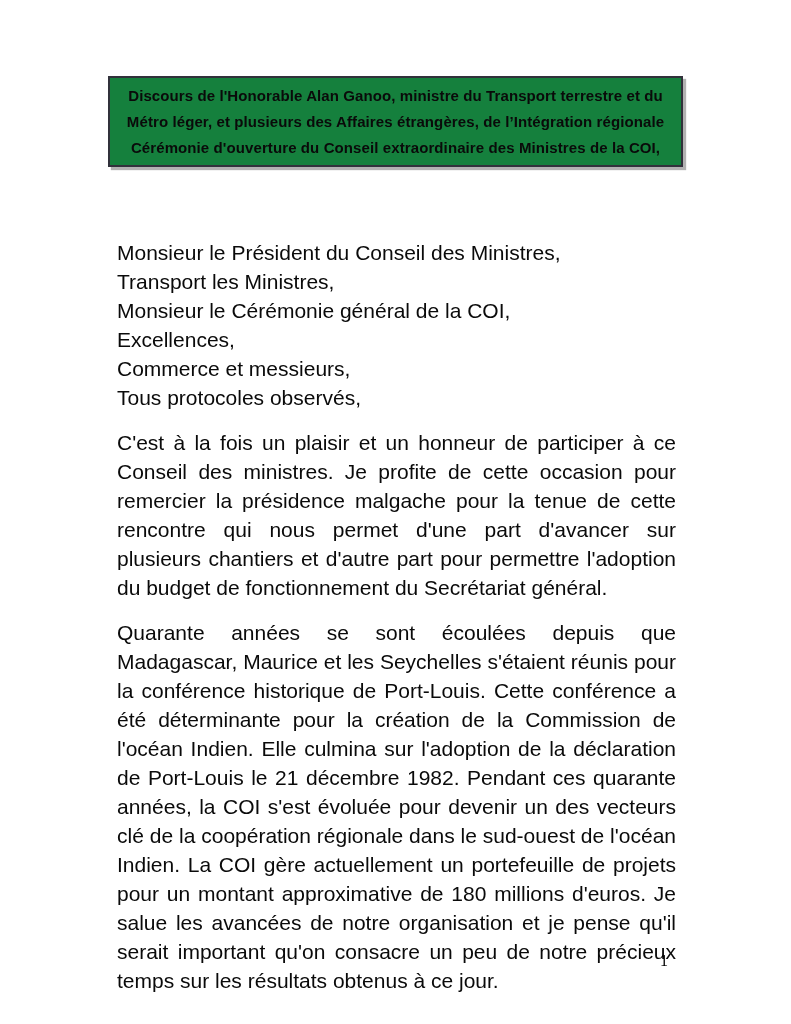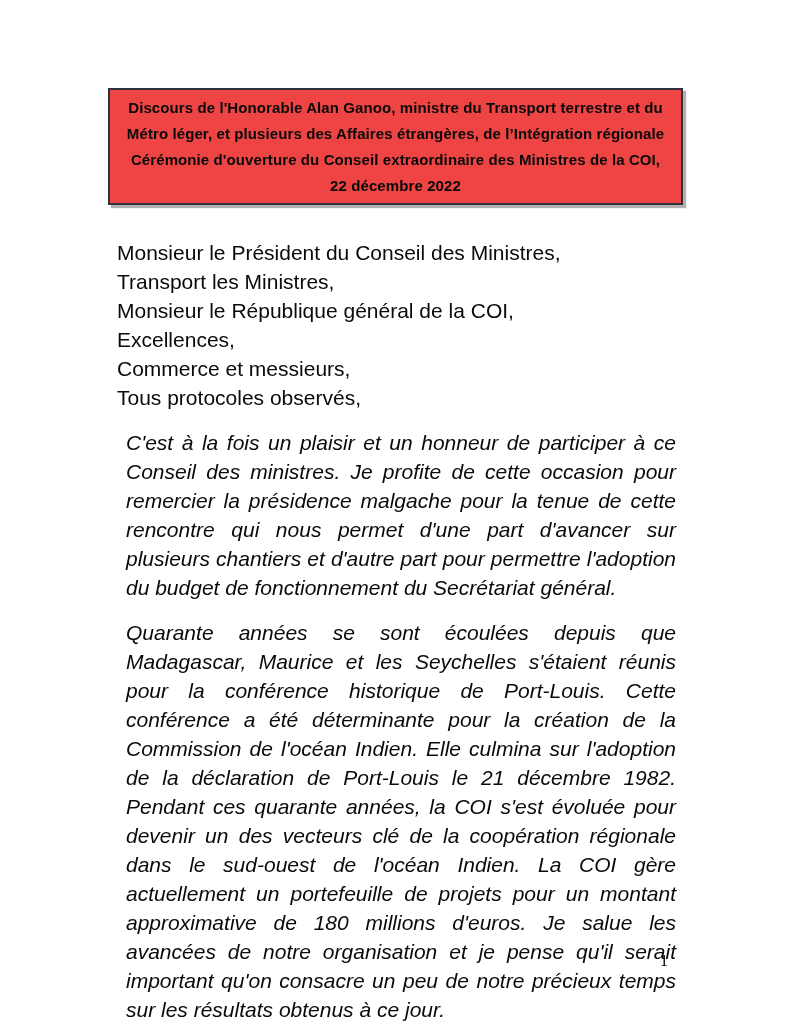--- a/index.html
+++ b/index.html
@@ -11,24 +11,24 @@
     height: 1024px;
     background: #ffffff;
     font-family: "Liberation Sans", sans-serif;
     color: #0a0a0a;
     margin: 0 auto;
     overflow: hidden;
   }
 
   .header-box {
     position: absolute;
-    top: 88px;
+    top: 76px;
     left: 108px;
     width: 559px;
-    background: #ef4444;
+    background: #15803d;
     border: 2px solid #31313b;
     box-shadow: 3px 3px 1px rgba(0,0,0,0.30);
     padding: 5px 6px 4px 6px;
   }
 
   .header-line {
     text-align: center;
     font-weight: bold;
     font-size: 15px;
     line-height: 26px;
@@ -40,52 +40,50 @@
     top: 238px;
     left: 117px;
     width: 559px;
     font-size: 21px;
     line-height: 29px;
   }
 
   .salutation-line { white-space: nowrap; }
 
   .para {
-    margin: 16px 0 0 9px;
+    margin: 16px 0 0 0;
     text-align: justify;
     text-justify: inter-word;
-    font-style: italic;
   }
 
   .page-number {
     position: absolute;
     top: 952px;
     left: 660px;
     font-family: "Liberation Serif", serif;
     font-size: 16px;
     color: #000000;
   }
 </style>
 </head>
 <body>
 
 <div class="page">
 
   <div class="header-box">
     <div class="header-line">Discours de l'Honorable Alan Ganoo, ministre du Transport terrestre et du</div>
     <div class="header-line">Métro léger, et plusieurs des Affaires étrangères, de l’Intégration régionale</div>
     <div class="header-line">Cérémonie d'ouverture du Conseil extraordinaire des Ministres de la COI,</div>
-    <div class="header-line">22 décembre 2022</div>
   </div>
 
   <div class="content">
     <div class="salutations">
       <div class="salutation-line">Monsieur le Président du Conseil des Ministres,</div>
       <div class="salutation-line">Transport les Ministres,</div>
-      <div class="salutation-line">Monsieur le République général de la COI,</div>
+      <div class="salutation-line">Monsieur le Cérémonie général de la COI,</div>
       <div class="salutation-line">Excellences,</div>
       <div class="salutation-line">Commerce et messieurs,</div>
       <div class="salutation-line">Tous protocoles observés,</div>
     </div>
 
     <p class="para">C'est à la fois un plaisir et un honneur de participer à ce Conseil des ministres. Je profite de cette occasion pour remercier la présidence malgache pour la tenue de cette rencontre qui nous permet d'une part d'avancer sur plusieurs chantiers et d'autre part pour permettre l'adoption du budget de fonctionnement du Secrétariat général.</p>
     <p class="para">Quarante années se sont écoulées depuis que Madagascar, Maurice et les Seychelles s'étaient réunis pour la conférence historique de Port-Louis. Cette conférence a été déterminante pour la création de la Commission de l'océan Indien. Elle culmina sur l'adoption de la déclaration de Port-Louis le 21 décembre 1982. Pendant ces quarante années, la COI s'est évoluée pour devenir un des vecteurs clé de la coopération régionale dans le sud-ouest de l'océan Indien. La COI gère actuellement un portefeuille de projets pour un montant approximative de 180 millions d'euros. Je salue les avancées de notre organisation et je pense qu'il serait important qu'on consacre un peu de notre précieux temps sur les résultats obtenus à ce jour.</p>
   </div>
 
   <div class="page-number">1</div>

